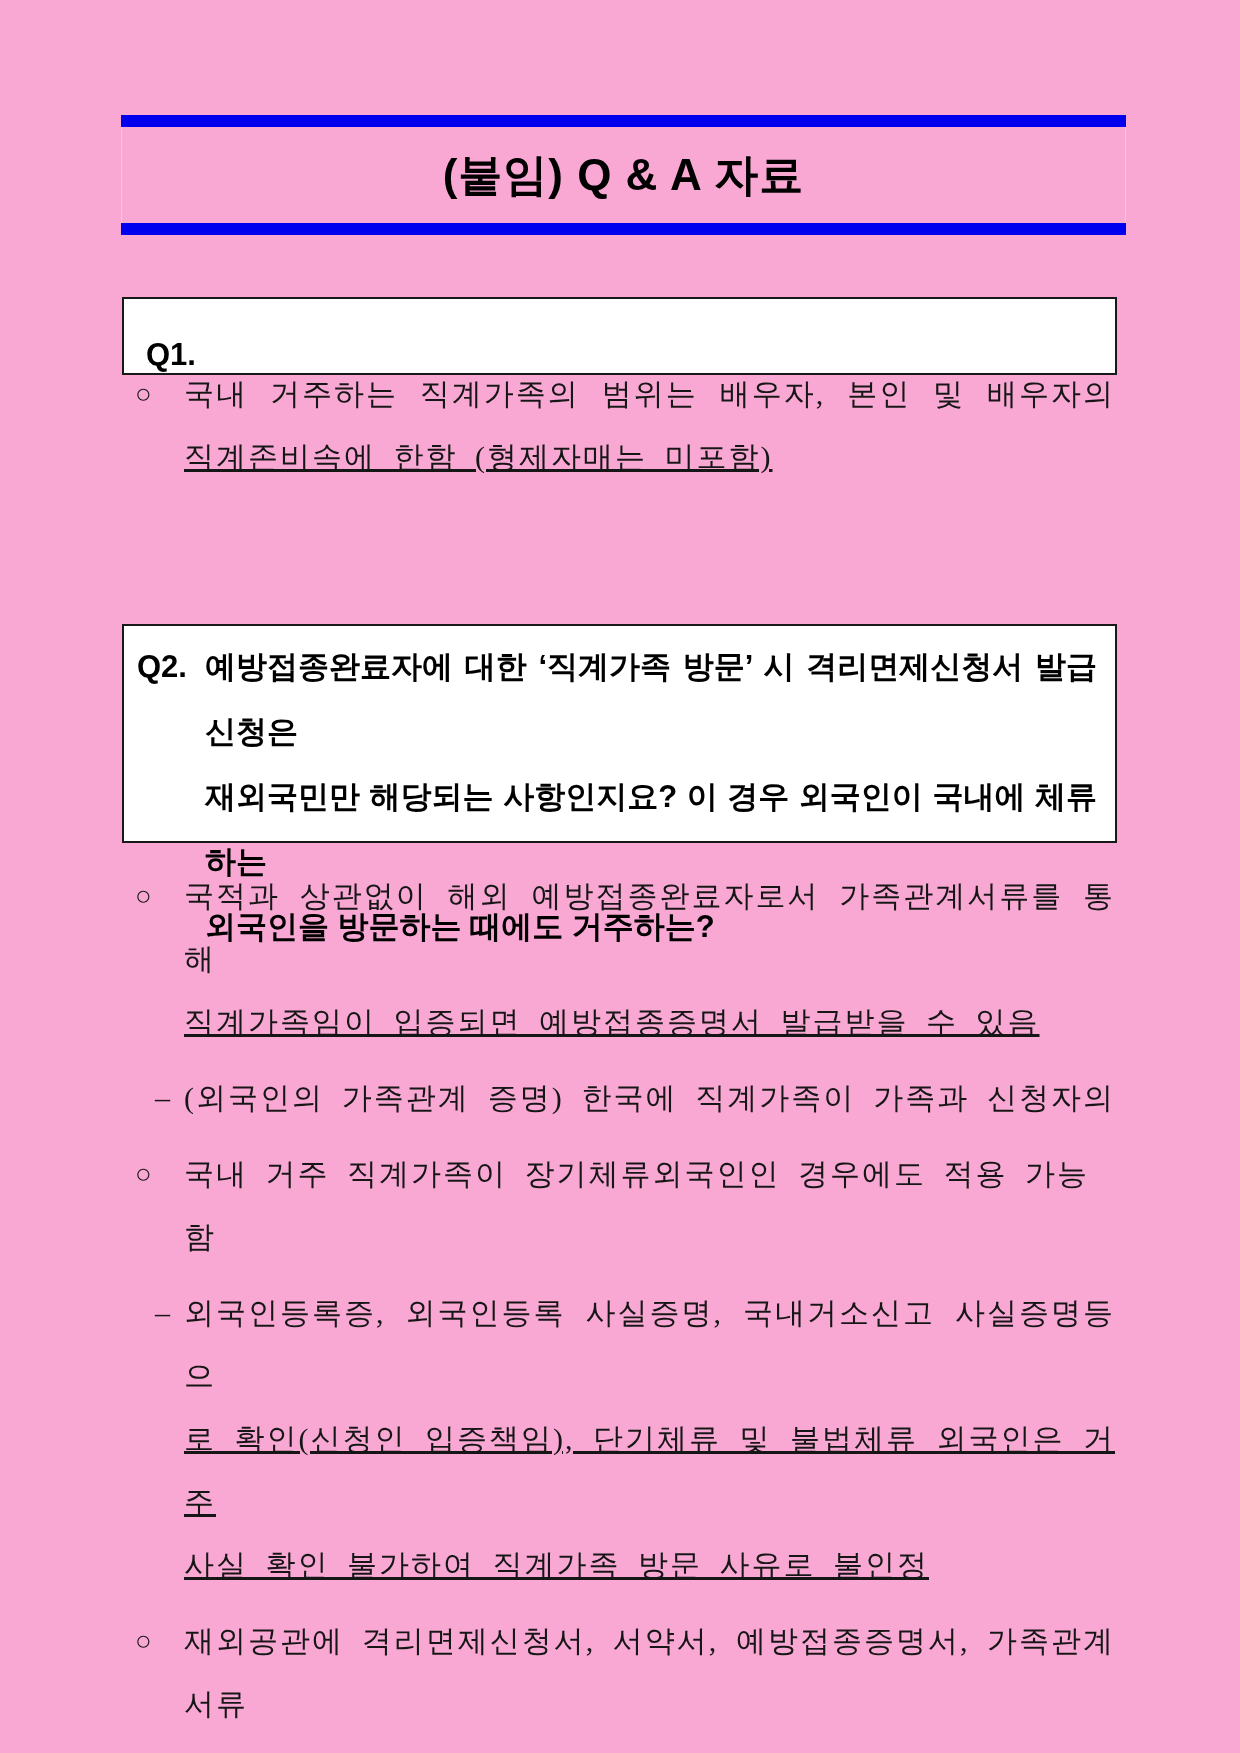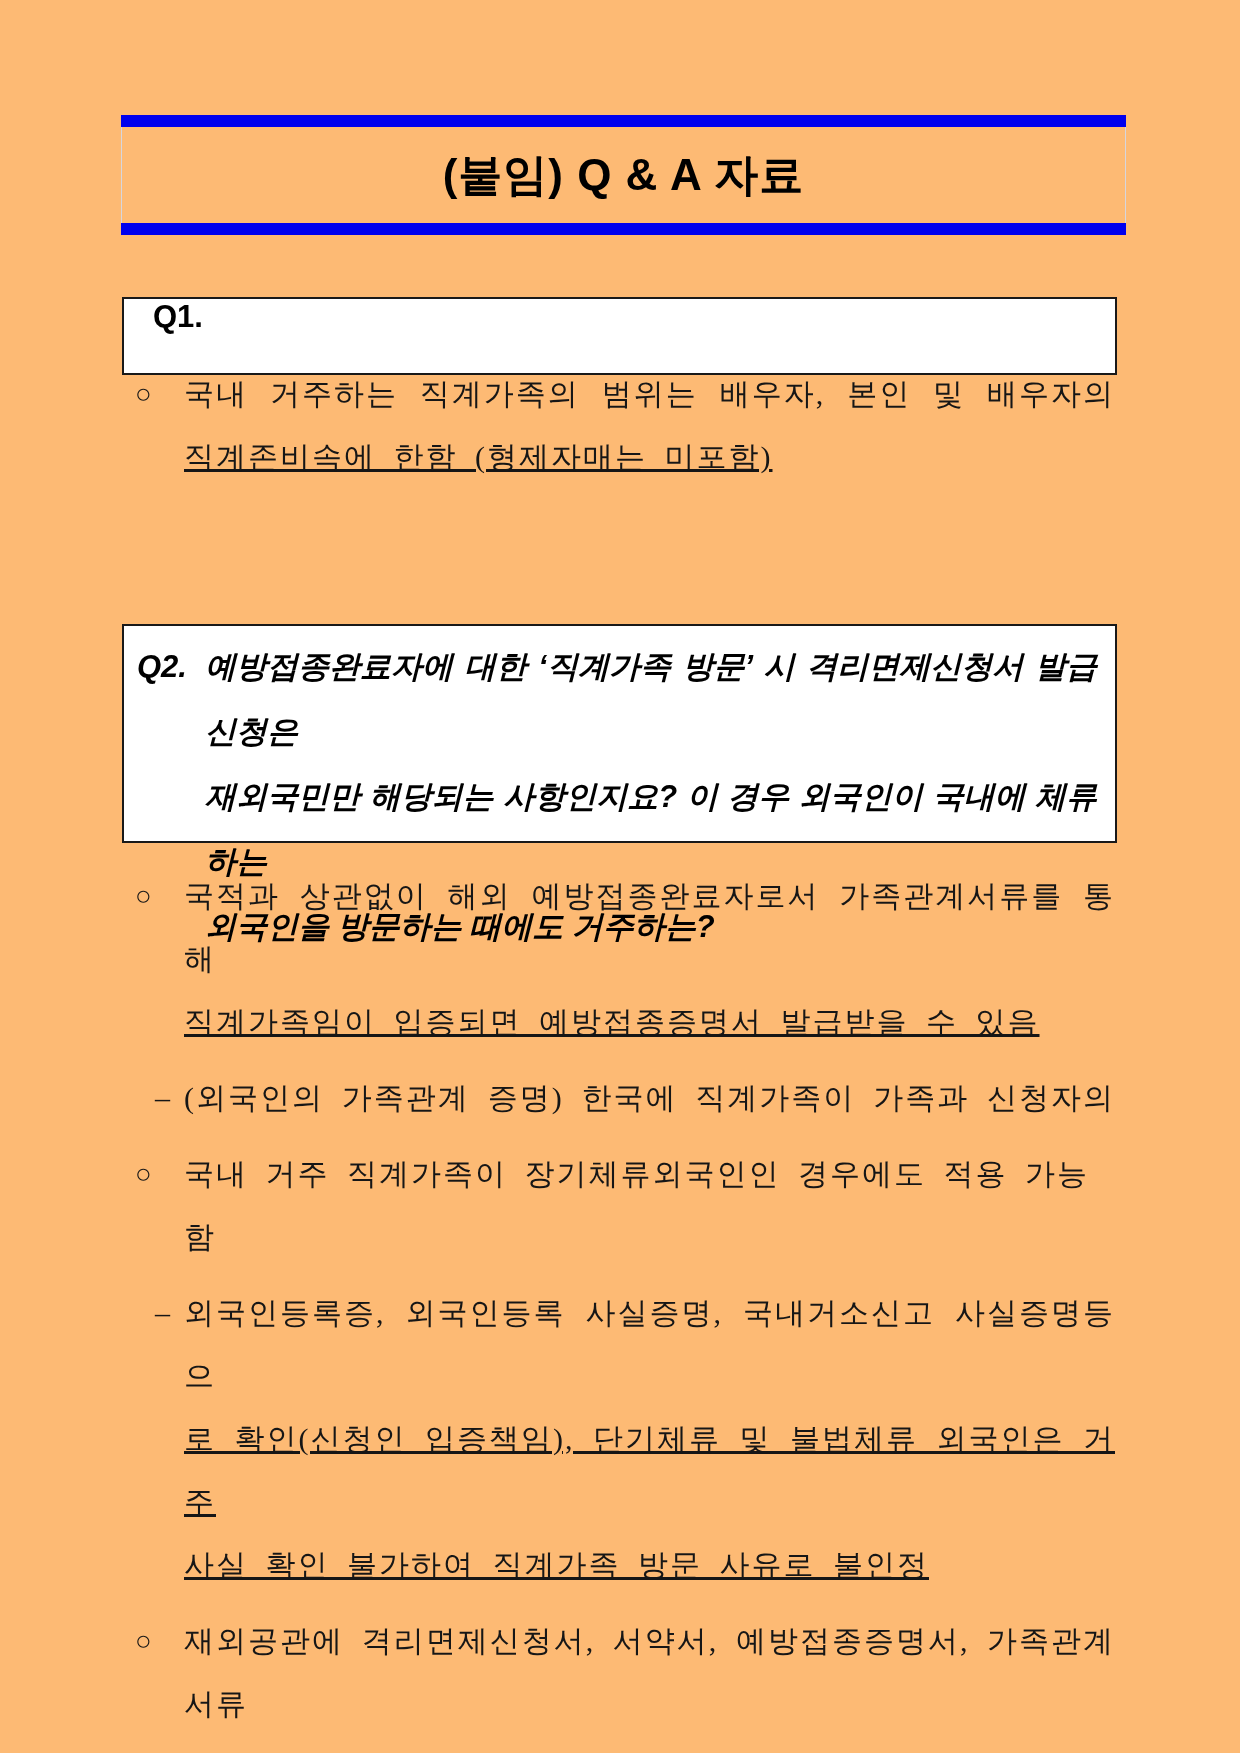--- a/index.html
+++ b/index.html
@@ -1,17 +1,17 @@
 <!DOCTYPE html>
 <html style="--accent: #0000ee;"><head>
 <meta charset="utf-8">
 <style>
   html,body { margin:0; padding:0; background:#ffffff; }
   .page {
-    position:relative; width:1240px; height:1753px; background:#fdba74;
+    position:relative; width:1240px; height:1753px; background:#f9a8d4;
     font-family:"Liberation Serif","DejaVu Serif",serif; color:#141414;
     overflow:hidden;
   }
 
   
   .bar { position:absolute; left:121px; width:1005px; height:12px; background:var(--accent,#0000ee); }
   .bar.top { top:115px; }
   .bar.bottom { top:223px; }
   .title-area {
     position:absolute; left:121px; top:127px; width:1005px; height:96px;
@@ -21,23 +21,23 @@
     font-size:44px; letter-spacing:1px; color:#000;
   }
 
   
   .qbox {
     position:absolute; left:122px; width:995px; box-sizing:border-box;
     border:2px solid #191919; background:#fff;
     font-family:"Liberation Sans","DejaVu Sans",sans-serif; font-weight:bold;
     font-size:31px; color:#000; letter-spacing:0;
   }
-  .qbox.q1 { top:297px; height:78px; display:flex; align-items:flex-start; padding-left:29px; }
+  .qbox.q1 { top:297px; height:78px; display:flex; align-items:flex-end; padding-left:22px; }
   .qbox.q1 .qlabel { flex:0 0 68px; }
-  .qbox.q2 { top:624px; height:219px; display:flex; align-items:flex-start; padding:8px 18px 0 13px;font-style:italic; }
+  .qbox.q2 { top:624px; height:219px; display:flex; align-items:flex-start; padding:8px 18px 0 13px; }
   .qbox.q2 .qlabel { flex:0 0 68px; line-height:65px; }
   .qlines { flex:1; }
   .qline { line-height:65px; }
   .jq { text-align:justify; text-align-last:justify; }
 
   
   .ans {
     position:absolute; left:122px; width:993px;
     font-size:30px; line-height:63px; letter-spacing:2px; word-spacing:8px; color:#161616;
   }

